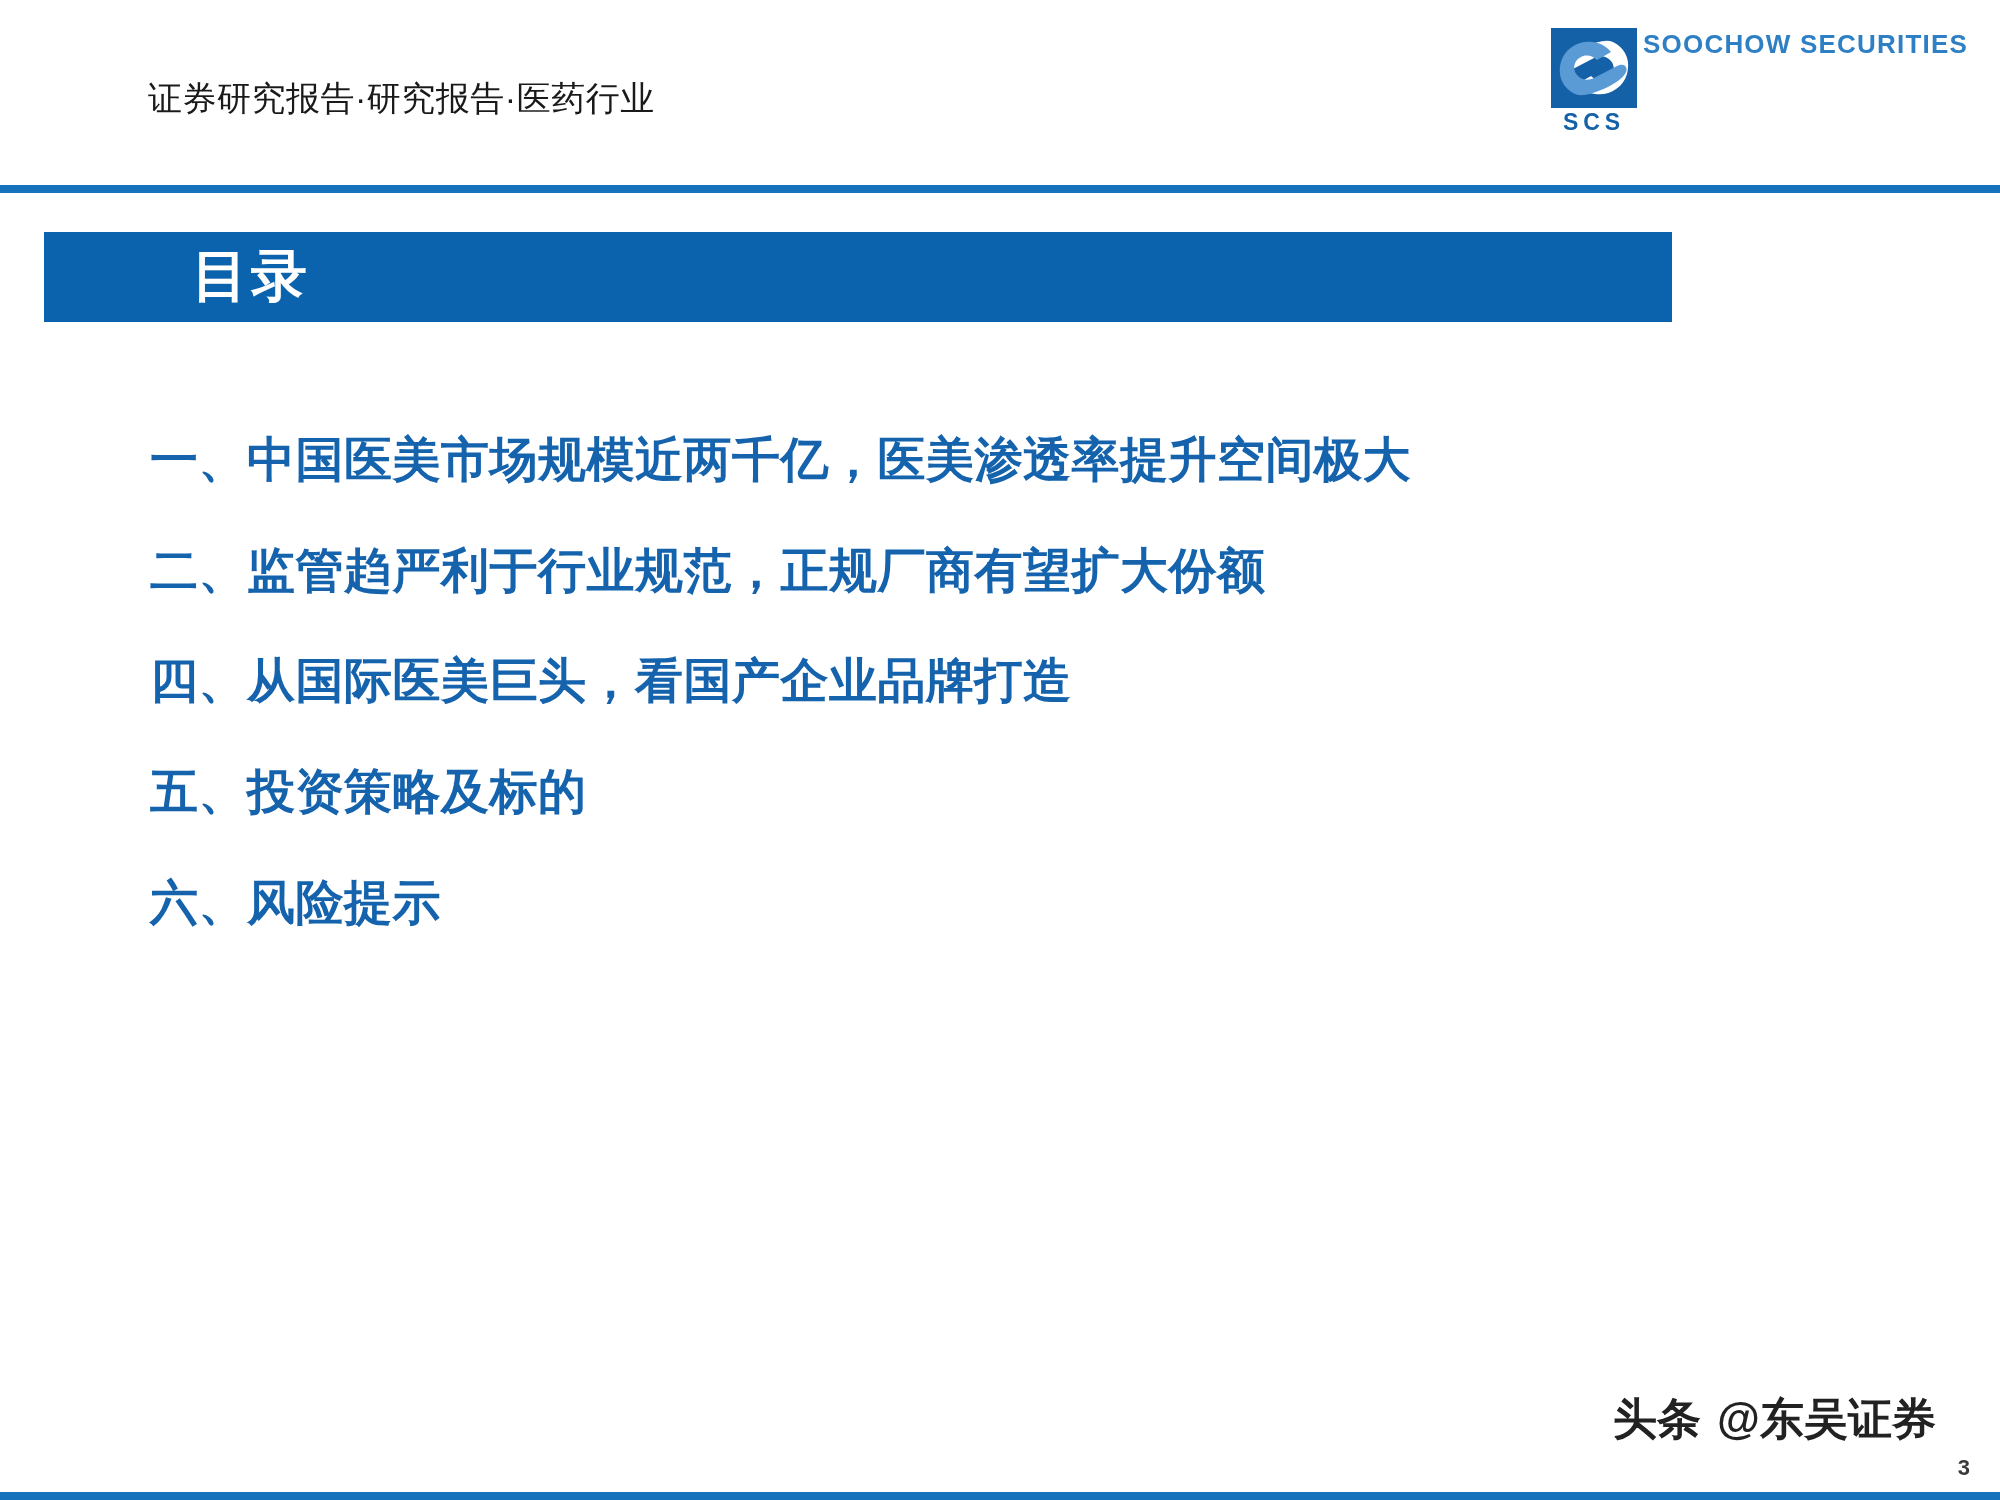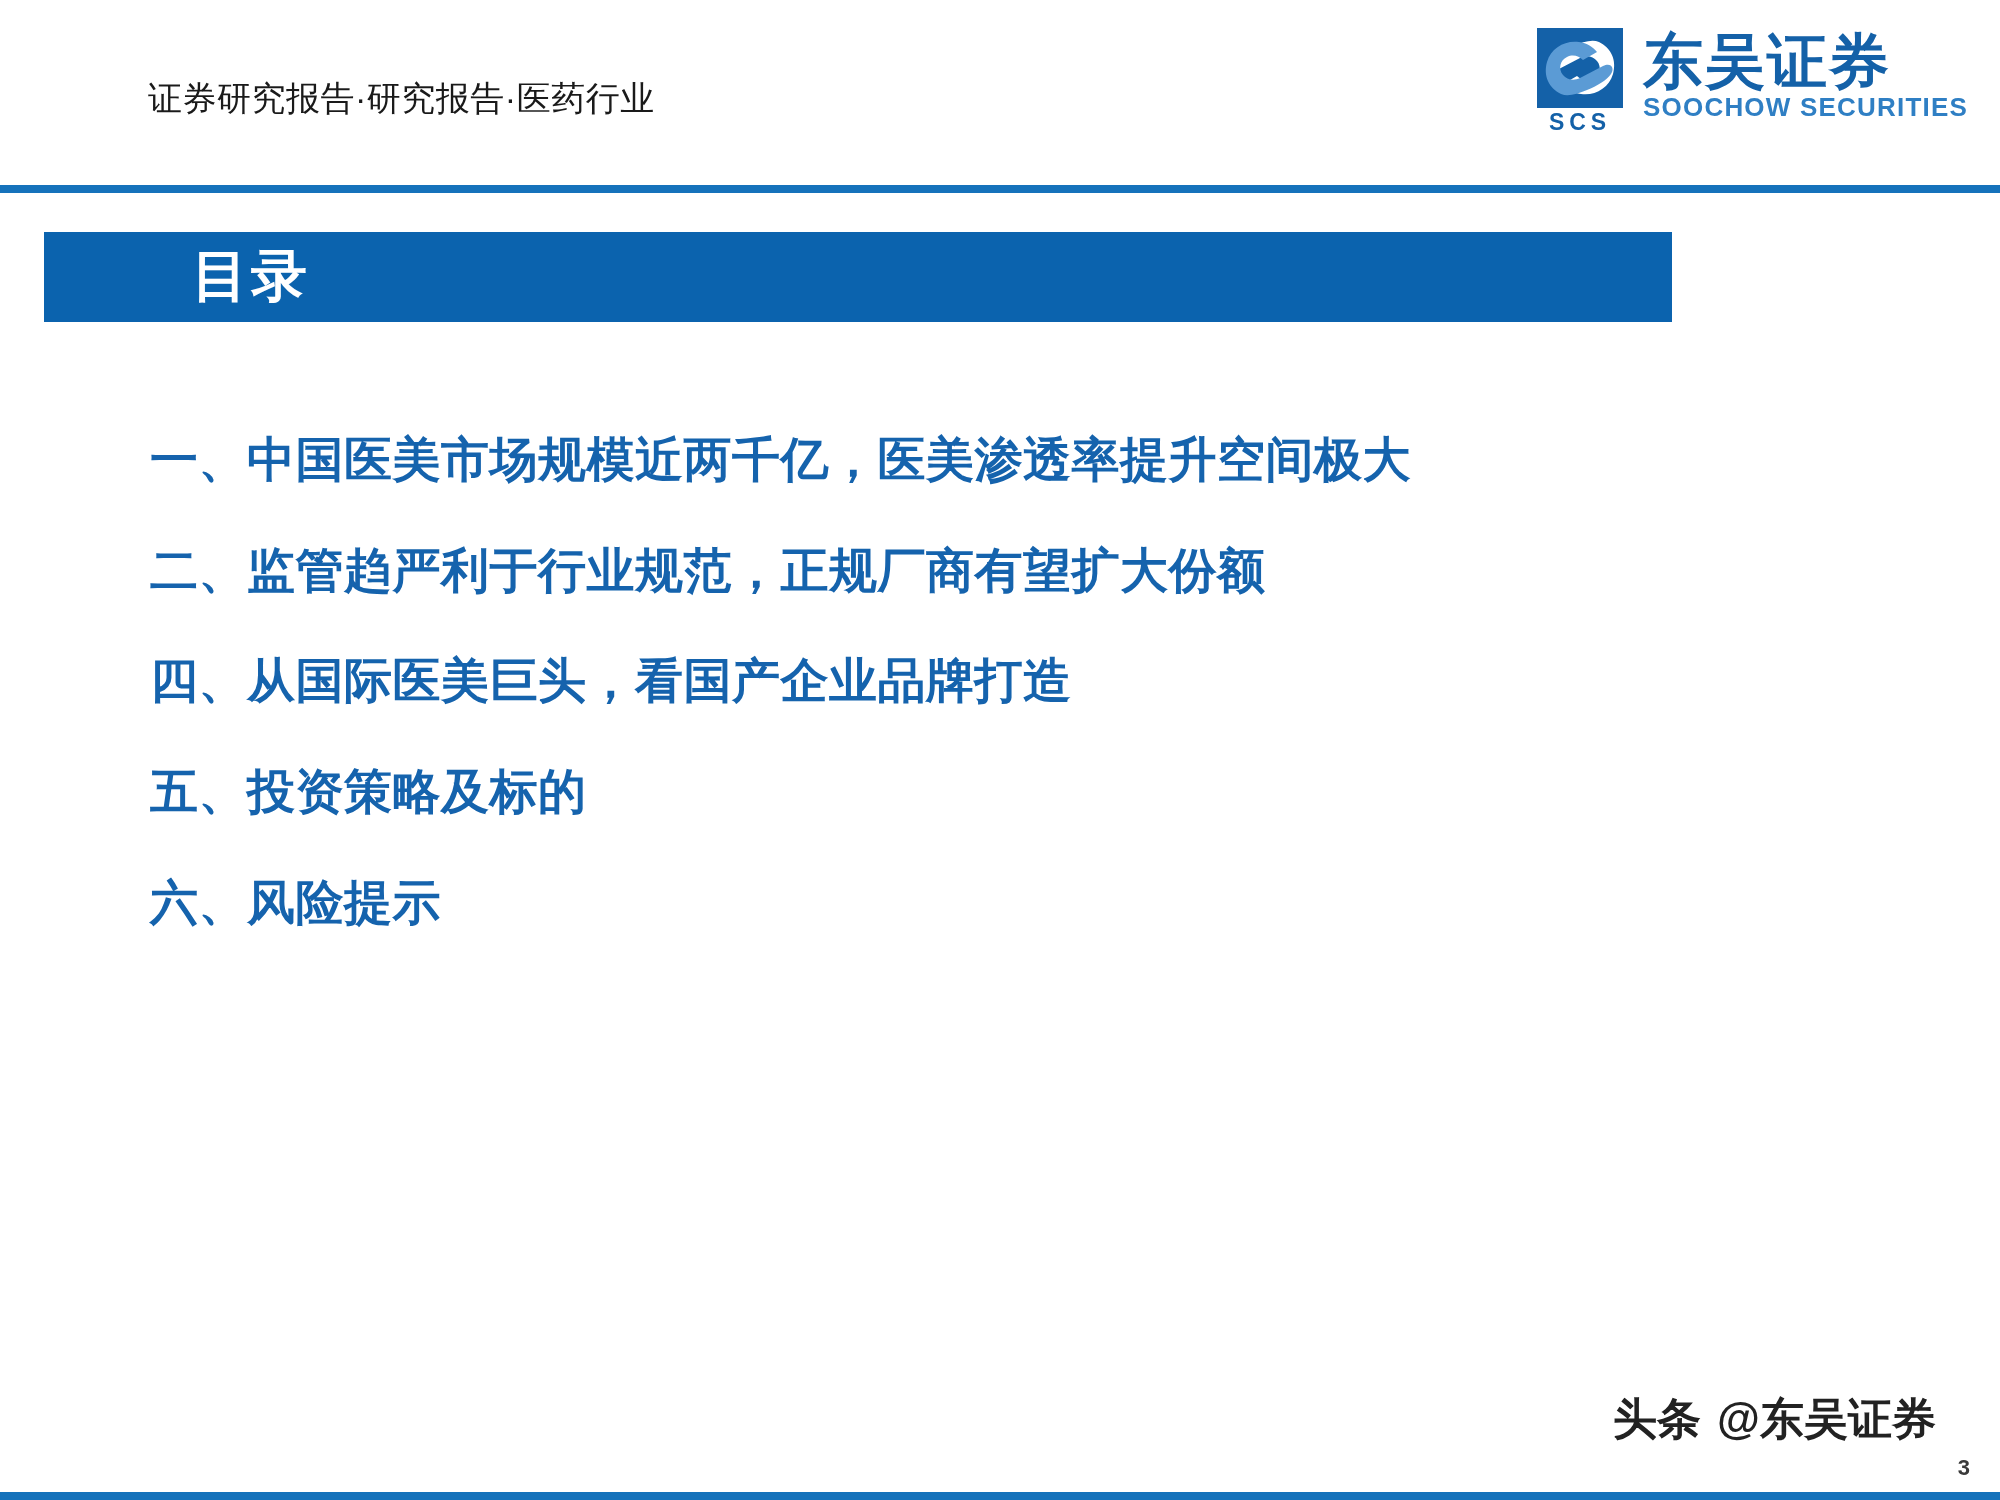--- a/index.html
+++ b/index.html
@@ -40,21 +40,21 @@
     right: 48px;
     top: 28px;
     display: flex;
     align-items: flex-start;
     height: 108px;
   }
   .logo-markwrap {
     display: flex;
     flex-direction: column;
     align-items: center;
-    margin-right: 20px;
+    margin-right: 6px;
   }
   .logo-mark {
     width: 86px;
     height: 80px;
     background: #1461a8;
     position: relative;
     overflow: hidden;
   }
   .logo-mark svg { display: block; }
   .logo-scs {
@@ -179,21 +179,20 @@
       <div class="logo-mark">
         <svg width="86" height="80" viewBox="0 0 86 80" aria-hidden="true">
           <rect x="0" y="0" width="86" height="80" fill="#1461a8"></rect>
           <path d="M62 14 C74 20 80 32 76 46 C72 60 58 68 44 66 C36 65 30 61 26 56 L40 48 C44 52 50 54 56 51 C63 48 65 39 60 33 C56 28 49 27 43 30 L20 42 C12 46 8 40 12 34 C16 28 26 22 36 18 C46 14 55 11 62 14 Z" fill="#ffffff"></path>
           <path d="M24 66 C12 60 6 48 10 34 C14 20 28 12 42 14 C50 15 56 19 60 24 L46 32 C42 28 36 26 30 29 C23 32 21 41 26 47 C30 52 37 53 43 50 L66 38 C74 34 78 40 74 46 C70 52 60 58 50 62 C40 66 31 69 24 66 Z" fill="#5b9bd5"></path>
         </svg>
       </div>
       <div class="logo-scs">SCS</div>
     </div>
     <div class="logo-textwrap">
-      <div class="logo-cn">东吴证券</div>
       <div class="logo-en">SOOCHOW SECURITIES</div>
     </div>
   </div>
 </div>
 
 <div class="header-rule"></div>
 
 <div class="title-band">
   <div class="title-band-text">目录</div>
 </div>

